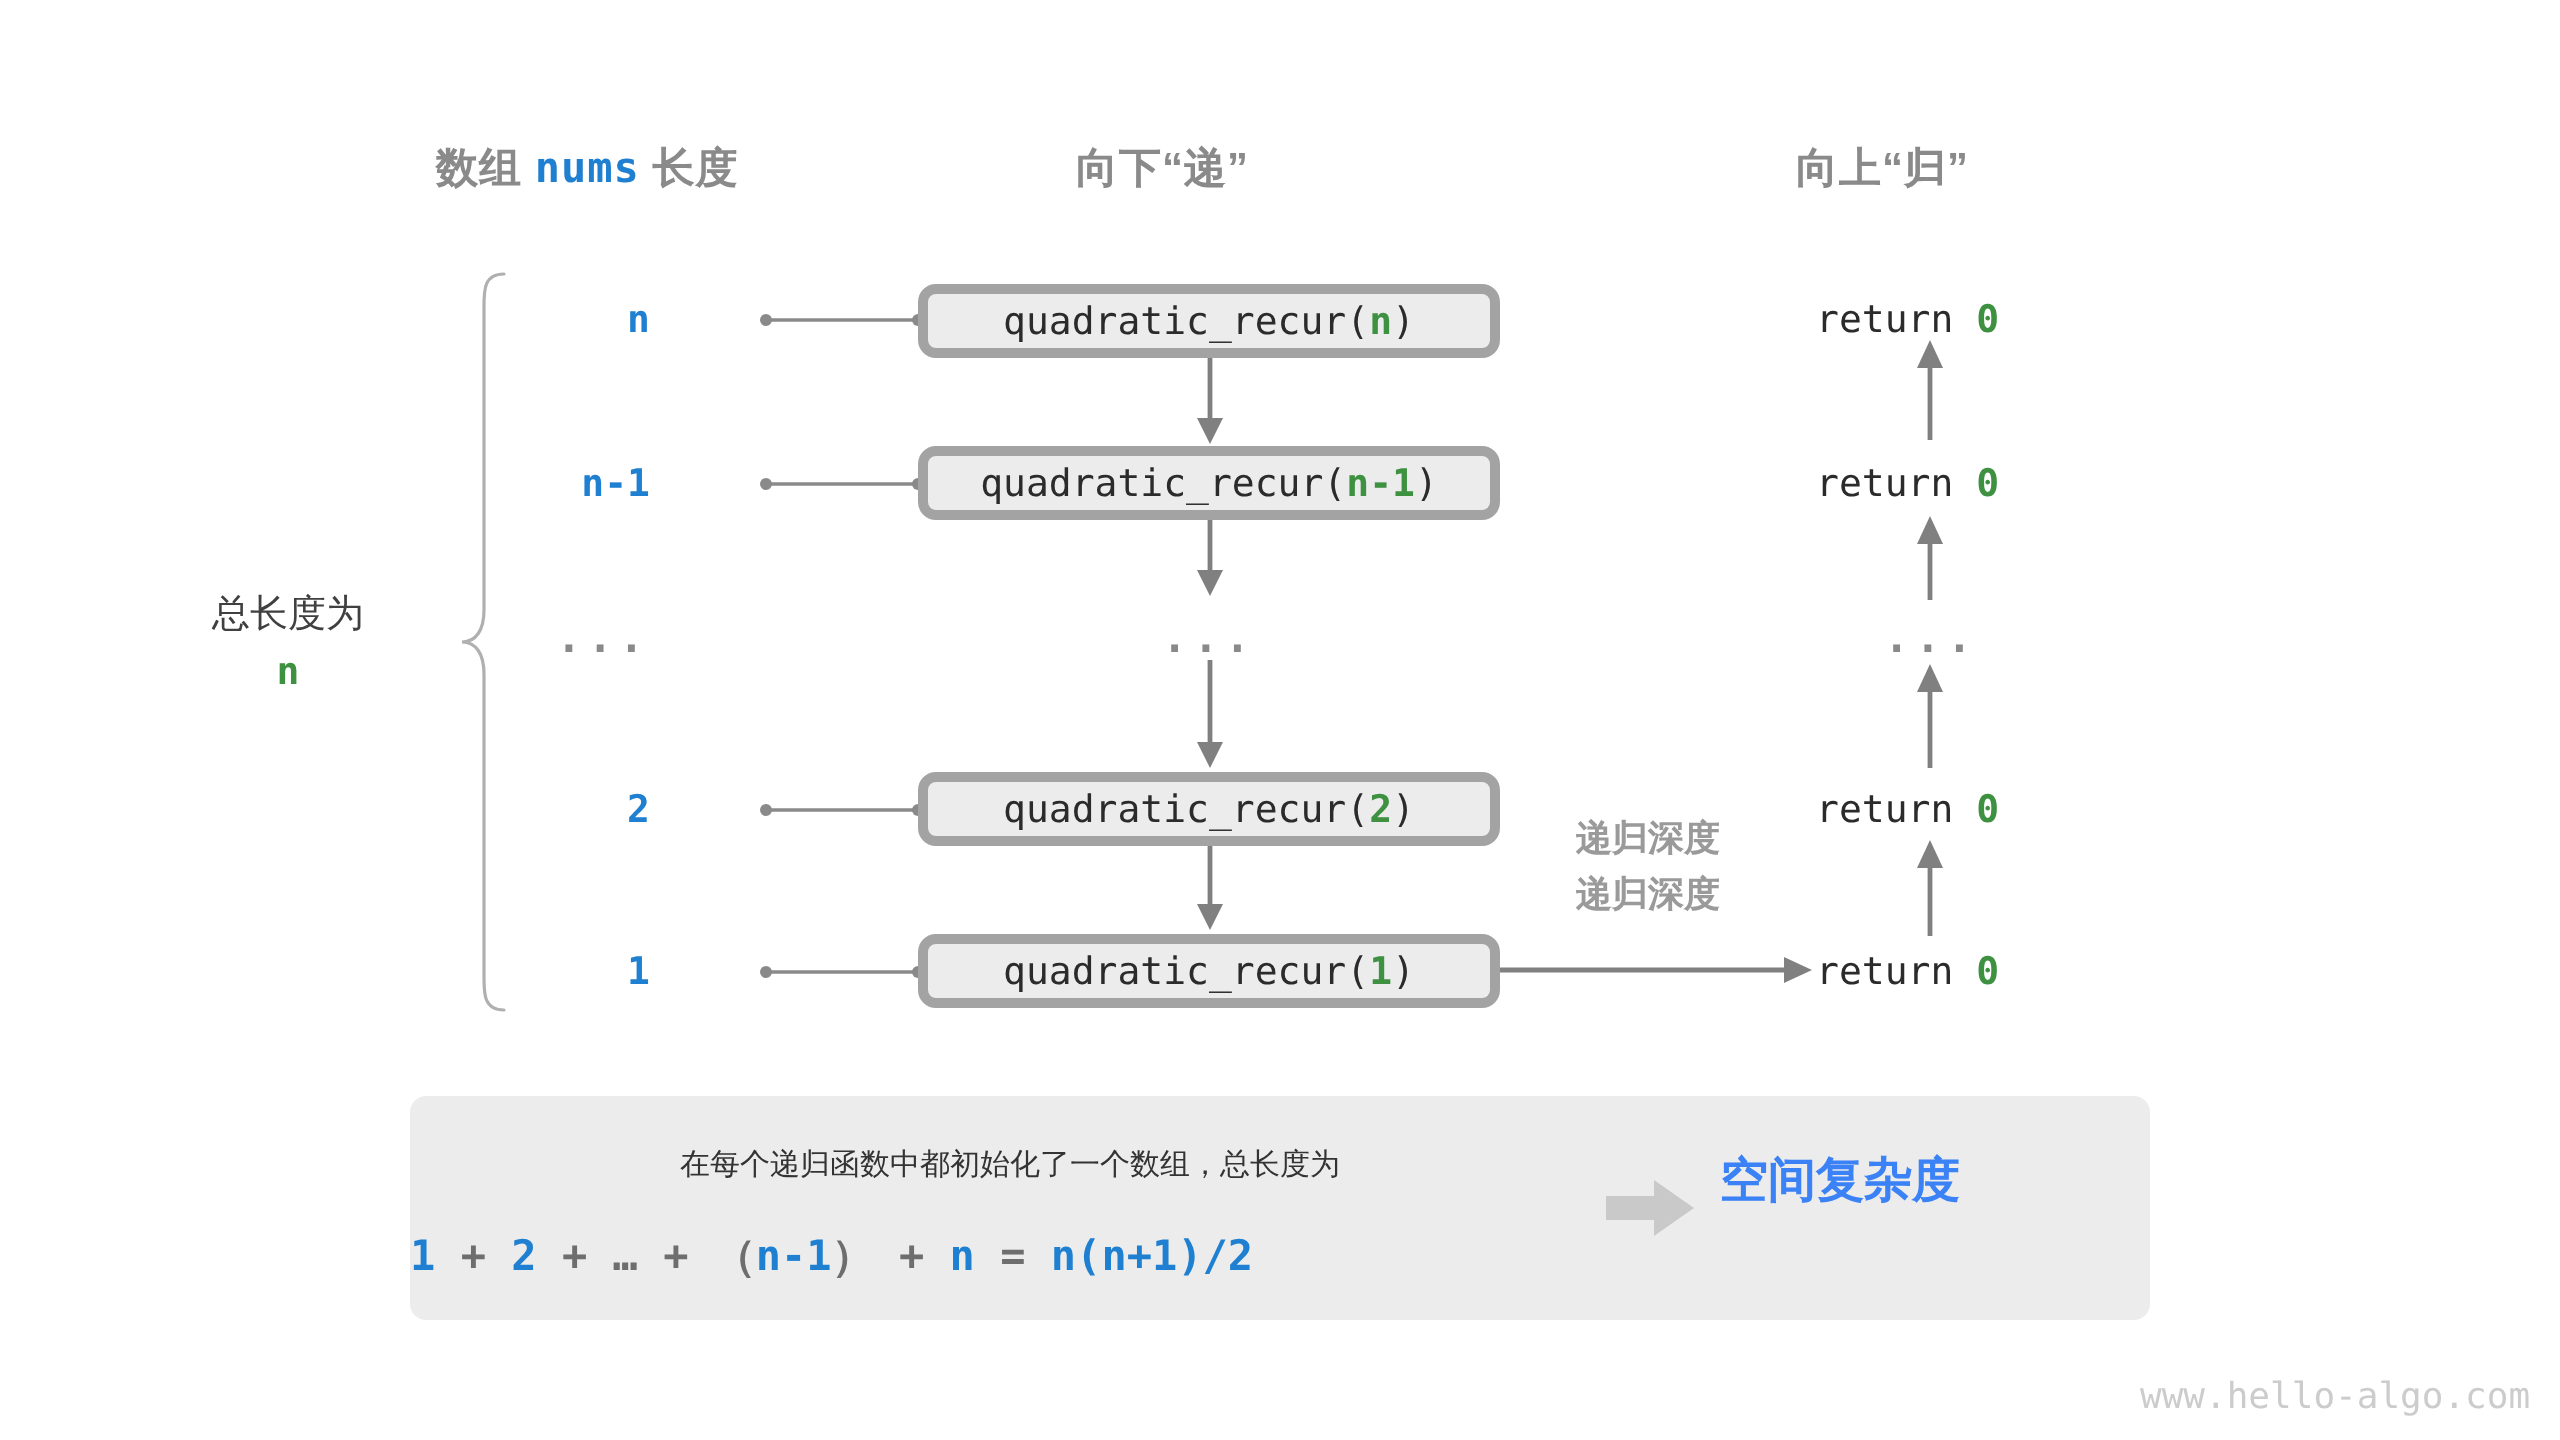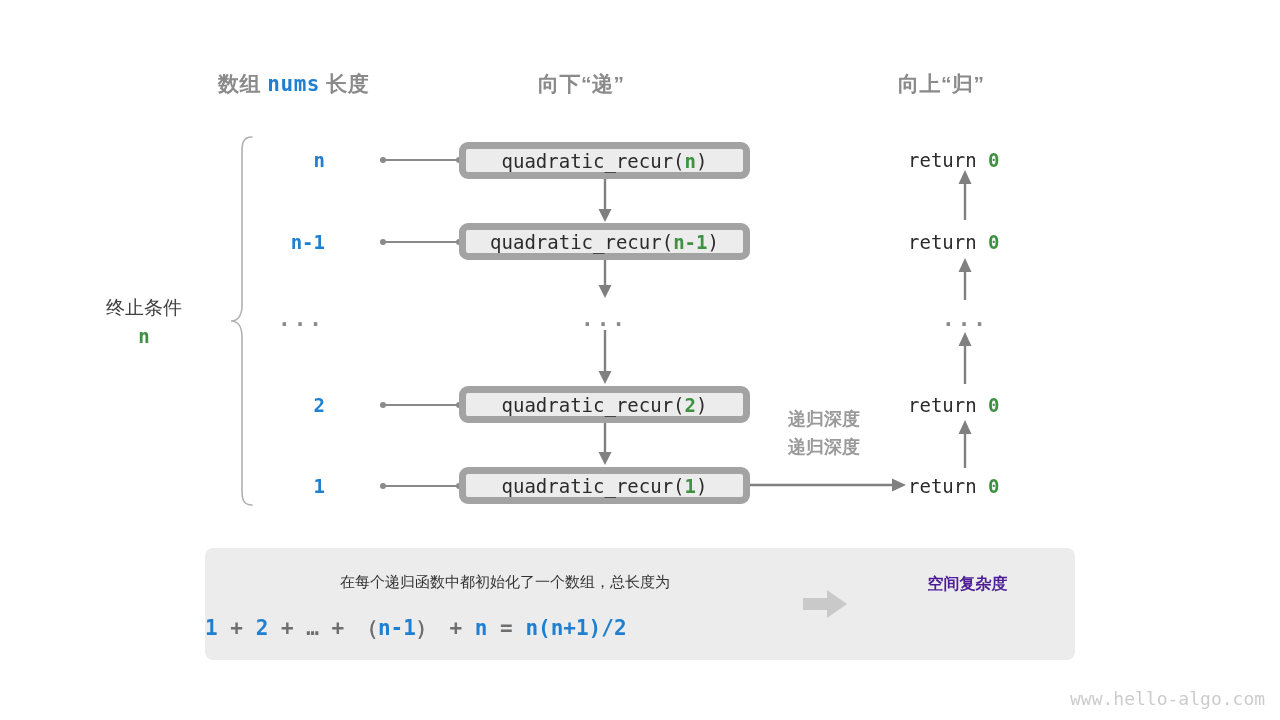--- a/index.html
+++ b/index.html
@@ -54,21 +54,21 @@
     font-size: 19px;
     font-weight: bold;
     color: #1f7fd0;
     text-align: right;
     white-space: nowrap;
   }
 
   
   .code-box {
     background: #ececec;
-    border: 7px solid #a3a3a3;
+    border: 5px solid #a3a3a3;
     border-radius: 9px;
     font-family: "DejaVu Sans Mono", "Liberation Mono", monospace;
     font-size: 19px;
     color: #2b2b2b;
     display: flex;
     align-items: center;
     justify-content: center;
     white-space: nowrap;
     box-sizing: border-box;
   }
@@ -119,24 +119,24 @@
     font-family: "DejaVu Sans Mono", "Liberation Mono", monospace;
     font-size: 21px;
     font-weight: bold;
     white-space: nowrap;
     text-align: left;
     color: #8a8a8a;
   }
   .formula .b { color: #1f7fd0; }
   .formula .op { color: #6e6e6e; font-weight: bold; }
   .complexity-title {
-    font-size: 16px;
-    font-weight: bold;
-    color: #4c1d95;
-    text-align: center;
+    font-size: 24px;
+    font-weight: bold;
+    color: #3b82f6;
+    text-align: left;
     white-space: nowrap;
   }
   .complexity-value {
     font-size: 21px;
     font-weight: bold;
     color: #e8561a;
     text-align: center;
     white-space: nowrap;
   }
   .complexity-value sup { font-size: 13px; }
@@ -164,21 +164,21 @@
 
   <div class="abs col-header" style="left:898px; top:60px;">向上“归”</div>
 
   <div class="abs" style="left:228px; top:125px;">
     <svg width="30" height="372" viewBox="0 0 30 372" fill="none">
       <path d="M24 2 C14 2 14 10 14 18 L14 170 C14 180 10 186 3 186 C10 186 14 192 14 202 L14 354 C14 362 14 370 24 370" stroke="#b0b0b0" stroke-width="1.6" fill="none" stroke-linecap="round"></path>
     </svg>
   </div>
 
   <div class="abs depth-label" style="left:84px; top:283px; width:120px;">
-    <div>终止条件</div>
+    <div>总长度为</div>
     <div class="depth-n">n</div>
   </div>
 
   <div class="abs size-label" style="left:235px; top:139px; width:90px;">n</div>
 
   <div class="abs" style="left:378px; top:143px;">
     <svg width="86" height="14" viewBox="0 0 86 14">
       <line x1="5" y1="7" x2="81" y2="7" stroke="#8a8a8a" stroke-width="1.8"></line>
       <circle cx="5" cy="7" r="3" fill="#8a8a8a"></circle>
       <circle cx="81" cy="7" r="3" fill="#8a8a8a"></circle>

